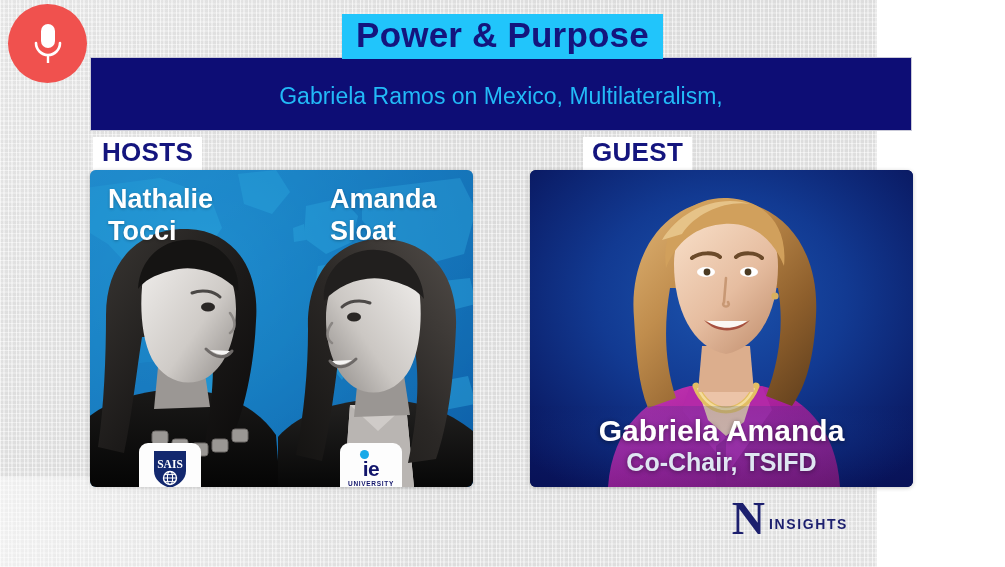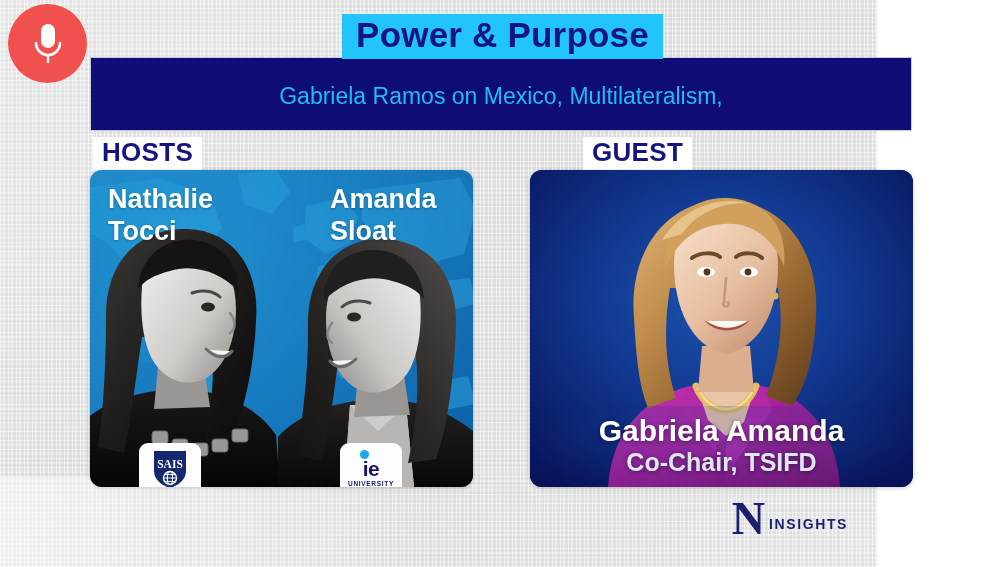--- a/index.html
+++ b/index.html
@@ -88,21 +88,21 @@
     letter-spacing:.3px;
     padding:1px 9px 3px 9px;
     line-height:1.1;
   }
   .sec-label.hosts { left:93px; top:137px; }
   .sec-label.guest { left:543px; top:137px;margin-left:40px; }
 
   
   .card {
     position:absolute;
-    border-radius:12px;
+    border-radius:6px;
     overflow:hidden;
     box-shadow:0 1px 4px rgba(0,0,0,.22);
   }
 
   
   .hosts-card {
     left:90px; top:170px; width:383px; height:317px;
     background:
       radial-gradient(circle at 30% 35%, #1e8fd0 0%, #1478bd 45%, #0f5fa8 100%);
   }

